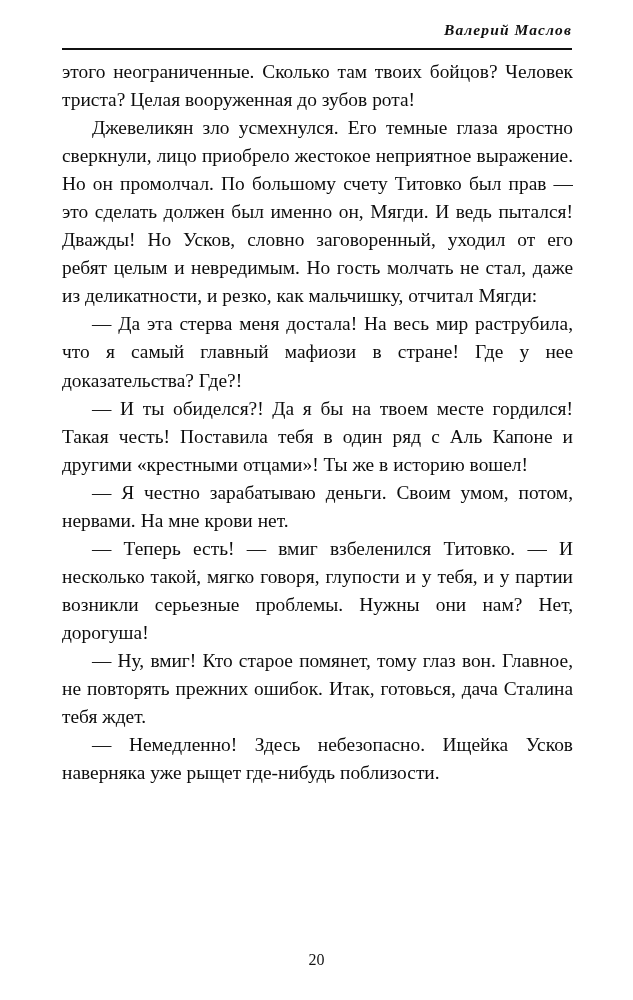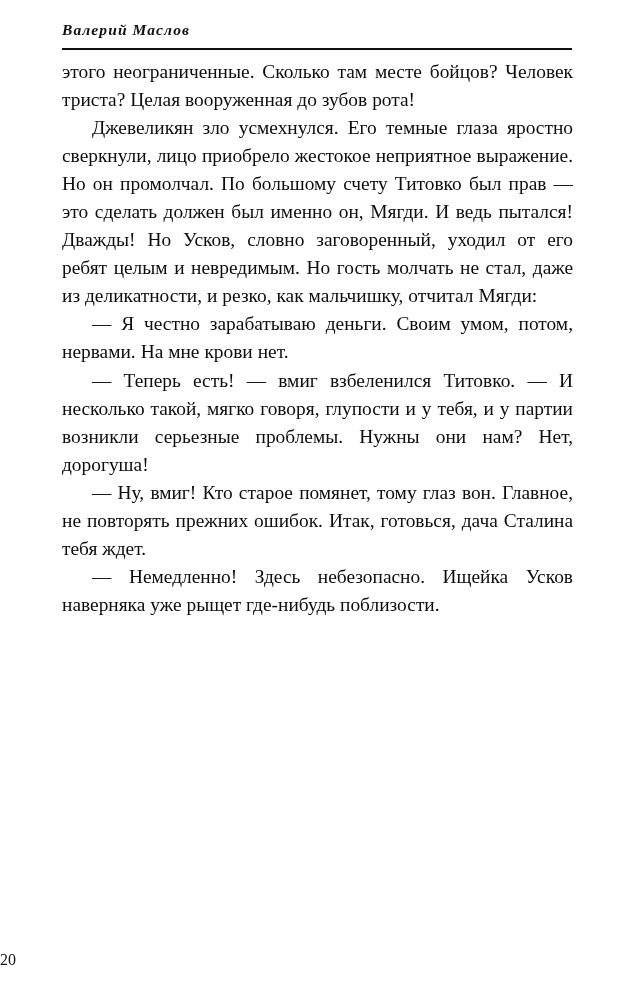--- a/index.html
+++ b/index.html
@@ -21,21 +21,21 @@
     height: 1000px;
     box-sizing: border-box;
   }
 
   
   .running-head {
     position: absolute;
     top: 22px;
     left: 62px;
     width: 510px;
-    text-align: left;
+    text-align: right;
     font-style: italic;
     font-weight: bold;
     font-size: 15.5px;
     letter-spacing: 1.1px;
     line-height: 1;
     color: #101010;
   }
 
   .head-rule {
     position: absolute;
@@ -69,38 +69,40 @@
   .para.no-indent {
     text-indent: 0;
   }
 
   
   .folio {
     position: absolute;
     top: 952px;
     left: 0;
     width: 633px;
-    text-align: left;
+    text-align: center;
     font-size: 16px;
     line-height: 1;
     color: #141414;
   }
 </style>
 </head>
 <body>
 
 <div class="page">
 
   <div class="running-head">Валерий Маслов</div>
 
   <div class="head-rule"></div>
 
   <div class="text-column">
-      <p class="para no-indent">этого неограниченные. Сколько там месте бойцов? Человек триста? Целая вооруженная до зубов рота!</p>
+      <p class="para no-indent">этого неограниченные. Сколько там твоих бойцов? Человек триста? Целая вооруженная до зубов рота!</p>
       <p class="para">Джевеликян зло усмехнулся. Его темные глаза яростно сверкнули, лицо приобрело жестокое неприятное выражение. Но он промолчал. По большому счету Титовко был прав — это сделать должен был именно он, Мягди. И ведь пытался! Дважды! Но Усков, словно заговоренный, уходил от его ребят целым и невредимым. Но гость молчать не стал, даже из деликатности, и резко, как мальчишку, отчитал Мягди:</p>
+      <p class="para">— Да эта стерва меня достала! На весь мир раструбила, что я самый главный мафиози в стране! Где у нее доказательства? Где?!</p>
+      <p class="para">— И ты обиделся?! Да я бы на твоем месте гордился! Такая честь! Поставила тебя в один ряд с Аль Капоне и другими «крестными отцами»! Ты же в историю вошел!</p>
       <p class="para">— Я честно зарабатываю деньги. Своим умом, потом, нервами. На мне крови нет.</p>
       <p class="para">— Теперь есть! — вмиг взбеленился Титовко. — И несколько такой, мягко говоря, глупости и у тебя, и у партии возникли серьезные проблемы. Нужны они нам? Нет, дорогуша!</p>
       <p class="para">— Ну, вмиг! Кто старое помянет, тому глаз вон. Главное, не повторять прежних ошибок. Итак, готовься, дача Сталина тебя ждет.</p>
       <p class="para">— Немедленно! Здесь небезопасно. Ищейка Усков наверняка уже рыщет где-нибудь поблизости.</p>
     </div>
 
   <div class="folio">20</div>
 
 </div>
 

